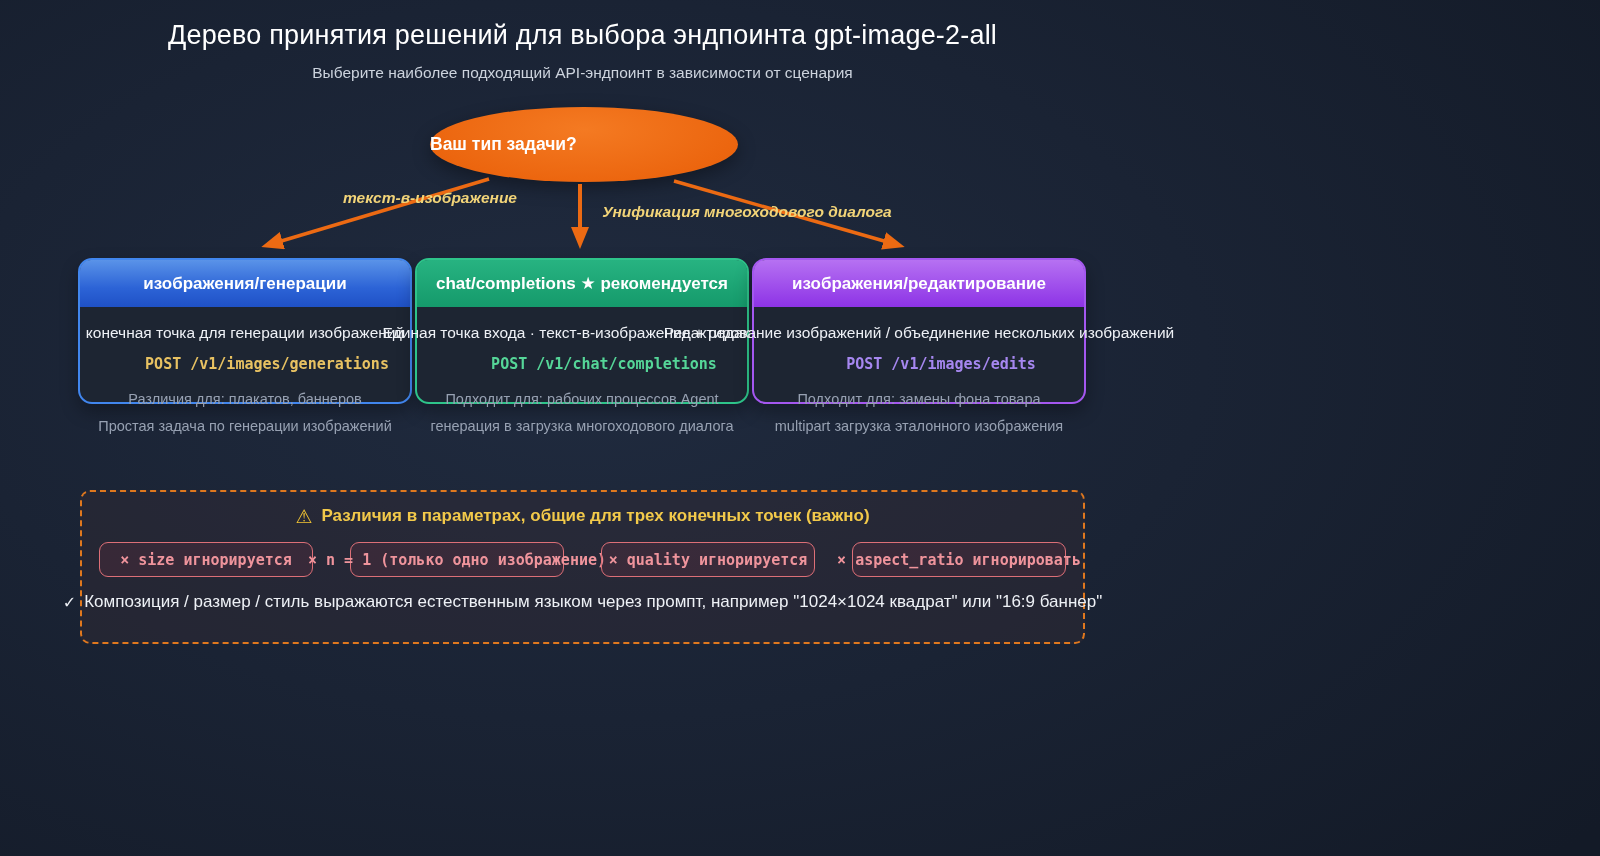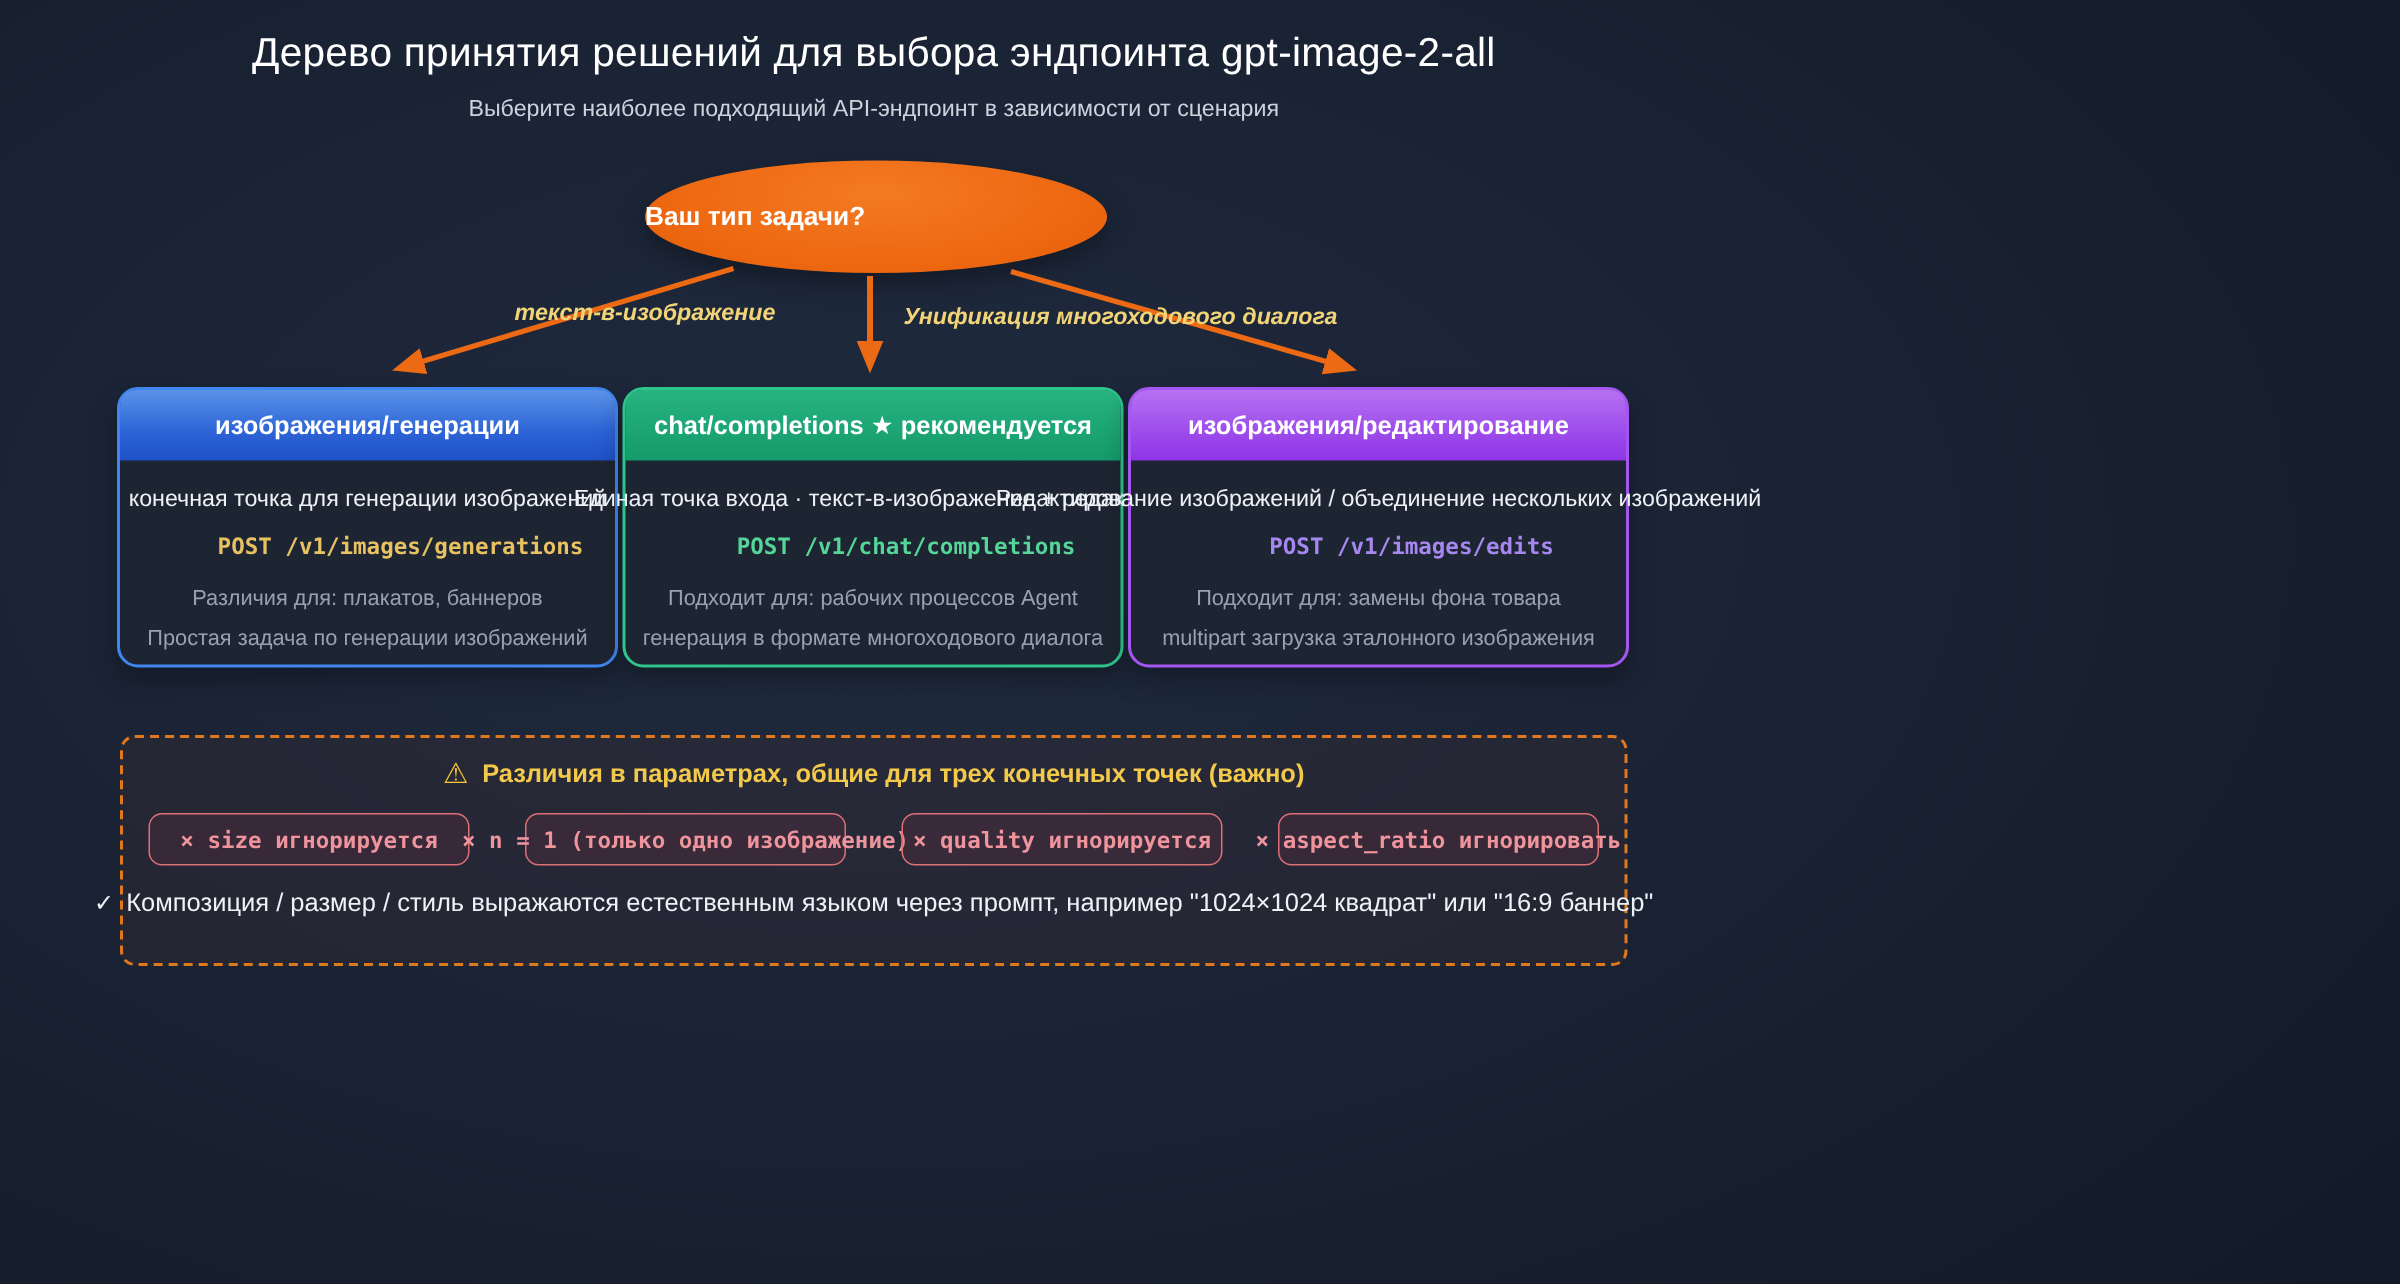--- a/index.html
+++ b/index.html
@@ -28,21 +28,21 @@
   .root-node span{color:#ffffff;font-size:17.5px;font-weight:700;}
   
   .branch-svg{left:0;top:0;pointer-events:none;}
   .branch-label{
     transform:translateX(-50%);
     color:#f2d478;font-size:15.5px;font-style:italic;font-weight:600;white-space:nowrap;
   }
   
   .cards-row{left:78px;top:258px;width:1008px;display:flex;gap:3px;}
   .card{
-    width:334px;height:187px;box-sizing:border-box;
+    width:334px;height:146px;box-sizing:border-box;
     border:2px solid #888;border-radius:14px;
     background:#1d2532;
     display:flex;flex-direction:column;align-items:center;
     overflow:visible;
     box-shadow:0 8px 18px rgba(0,0,0,.30);
   }
   .card-header{
     align-self:stretch;height:47px;flex:none;
     border-radius:11px 11px 0 0;
     display:flex;align-items:center;justify-content:center;
@@ -113,21 +113,21 @@
     <defs>
       <marker id="ah" markerUnits="userSpaceOnUse" markerWidth="22" markerHeight="18" refX="15" refY="9" orient="auto">
         <path d="M0,0 L22,9 L0,18 z" fill="#ec6a13"></path>
       </marker>
     </defs>
     <line x1="489" y1="179" x2="268" y2="245" stroke="#ec6a13" stroke-width="3.5" marker-end="url(#ah)"></line>
     <line x1="580" y1="184" x2="580" y2="242" stroke="#ec6a13" stroke-width="4" marker-end="url(#ah)"></line>
     <line x1="674" y1="181" x2="898" y2="245" stroke="#ec6a13" stroke-width="3.5" marker-end="url(#ah)"></line>
   </svg>
 
-  <div class="abs branch-label" style="left:430px;top:200px">текст-в-изображение</div>
+  <div class="abs branch-label" style="left:430px;top:189px">текст-в-изображение</div>
   <div class="abs branch-label" style="left:747px;top:203px">Унификация многоходового диалога</div>
 
   <div class="abs cards-row">
 
     <div class="card card-0" style="border-color: rgb(65, 134, 238);">
       <div class="card-header">
         <span>изображения/генерации</span>
       </div>
       <div class="card-desc">конечная точка для генерации изображений</div>
       <div class="card-endpoint" style="color: rgb(232, 194, 98);">POST /v1/images/generations</div>
@@ -135,21 +135,21 @@
       <div class="card-note">Простая задача по генерации изображений</div>
     </div>
 
     <div class="card card-1" style="border-color: rgb(46, 196, 138);">
       <div class="card-header">
         <span>chat/completions ★ рекомендуется</span>
       </div>
       <div class="card-desc">Единая точка входа · текст-в-изображение + редактура</div>
       <div class="card-endpoint" style="color: rgb(85, 214, 152);">POST /v1/chat/completions</div>
       <div class="card-suits">Подходит для: рабочих процессов Agent</div>
-      <div class="card-note">генерация в формате многоходового диалога</div>
+      <div class="card-note">генерация в загрузка многоходового диалога</div>
     </div>
 
     <div class="card card-2" style="border-color: rgb(164, 87, 240);">
       <div class="card-header">
         <span>изображения/редактирование</span>
       </div>
       <div class="card-desc">Редактирование изображений / объединение нескольких изображений</div>
       <div class="card-endpoint" style="color: rgb(166, 135, 240);">POST /v1/images/edits</div>
       <div class="card-suits">Подходит для: замены фона товара</div>
       <div class="card-note">multipart загрузка эталонного изображения</div>

